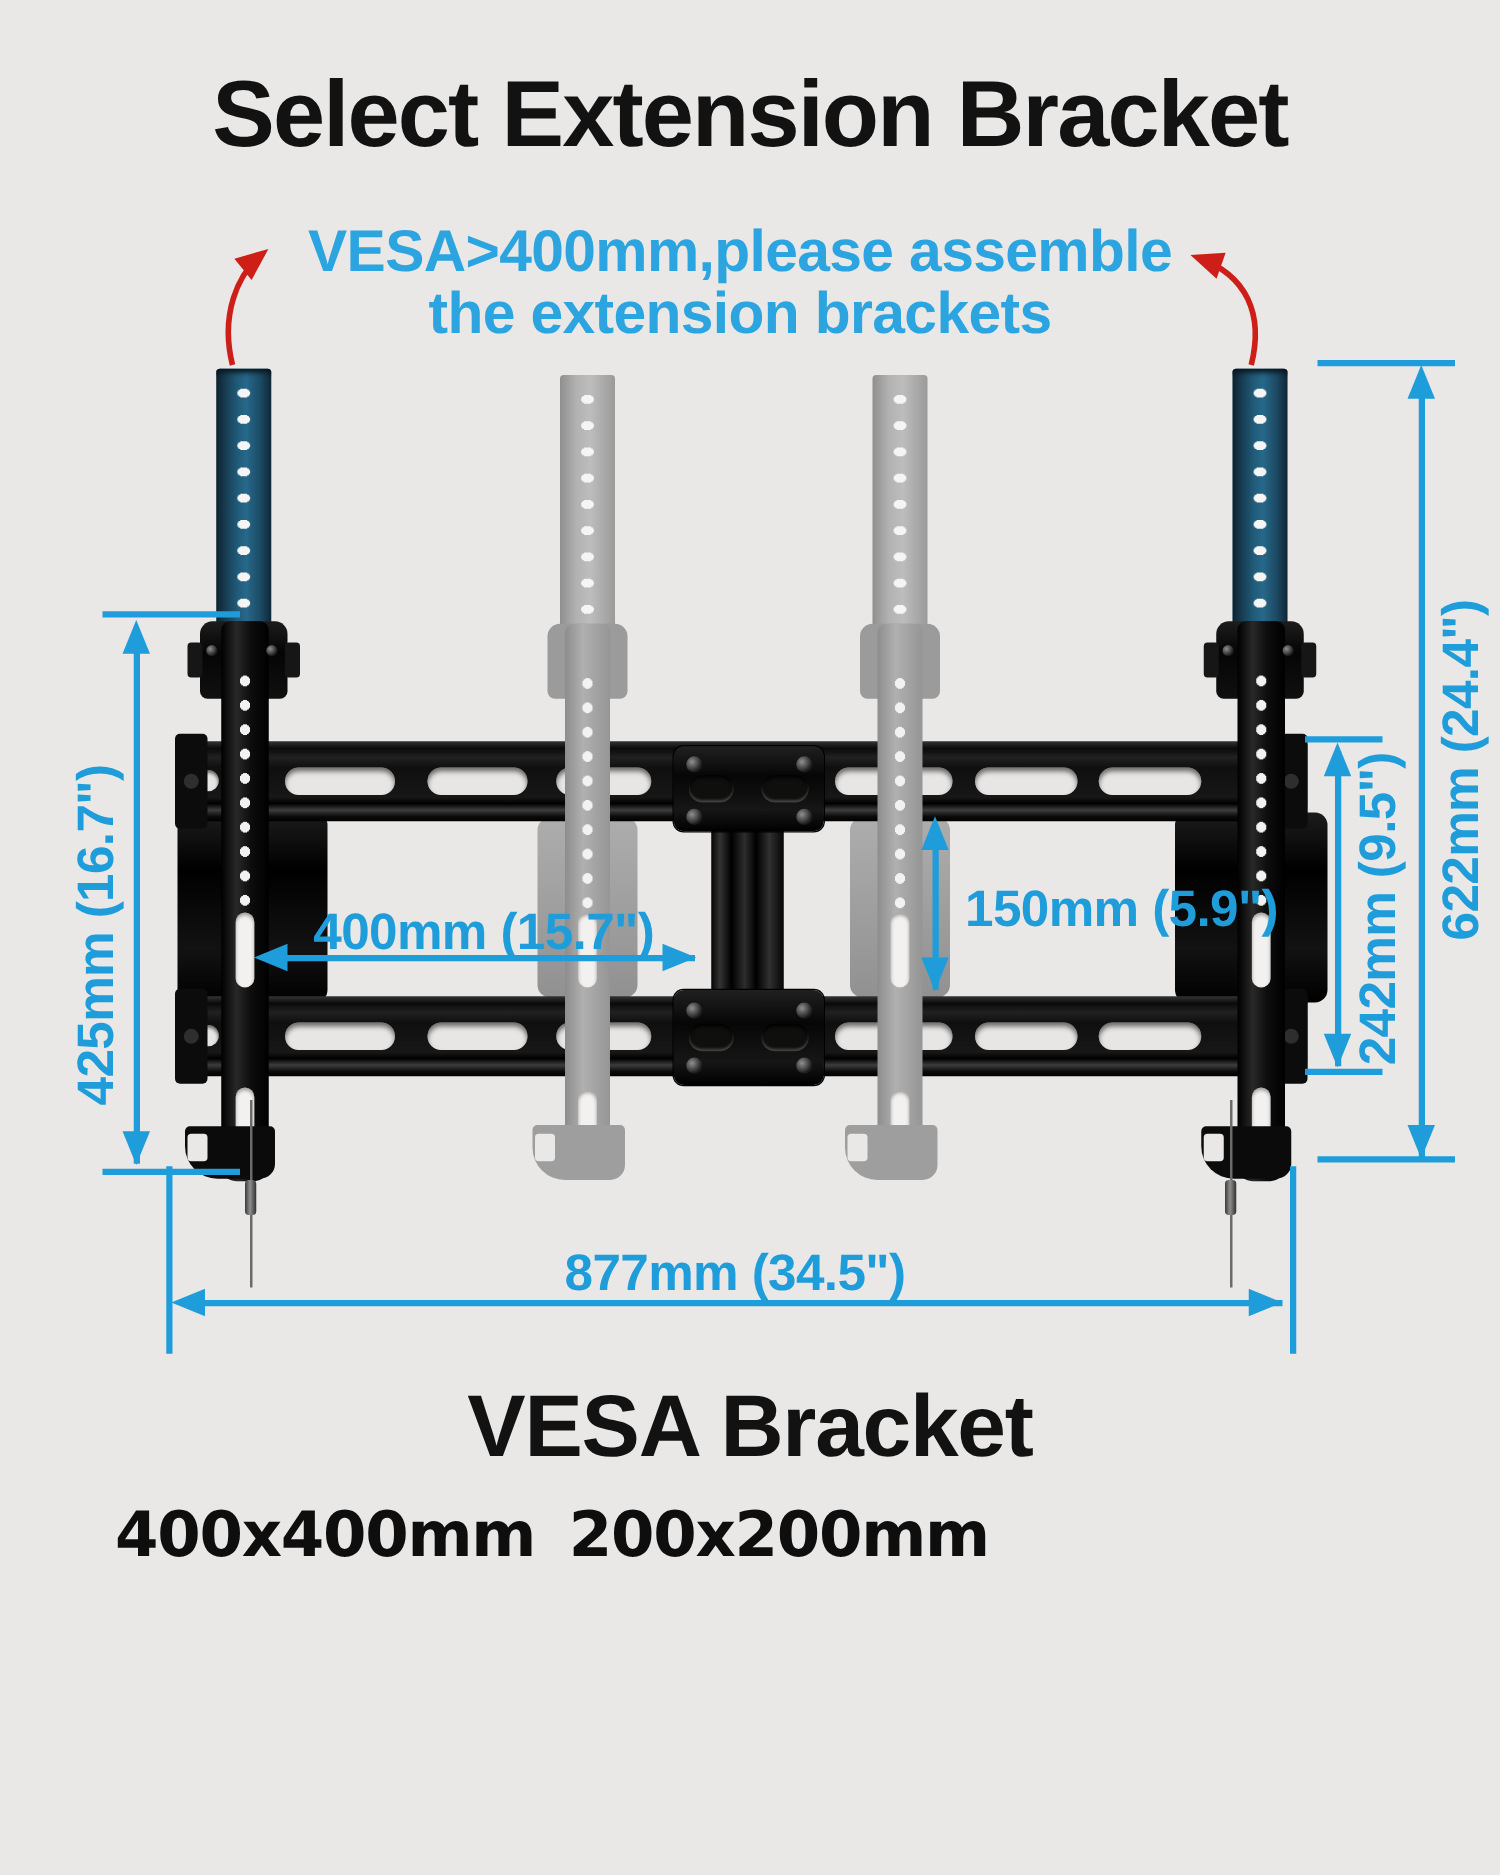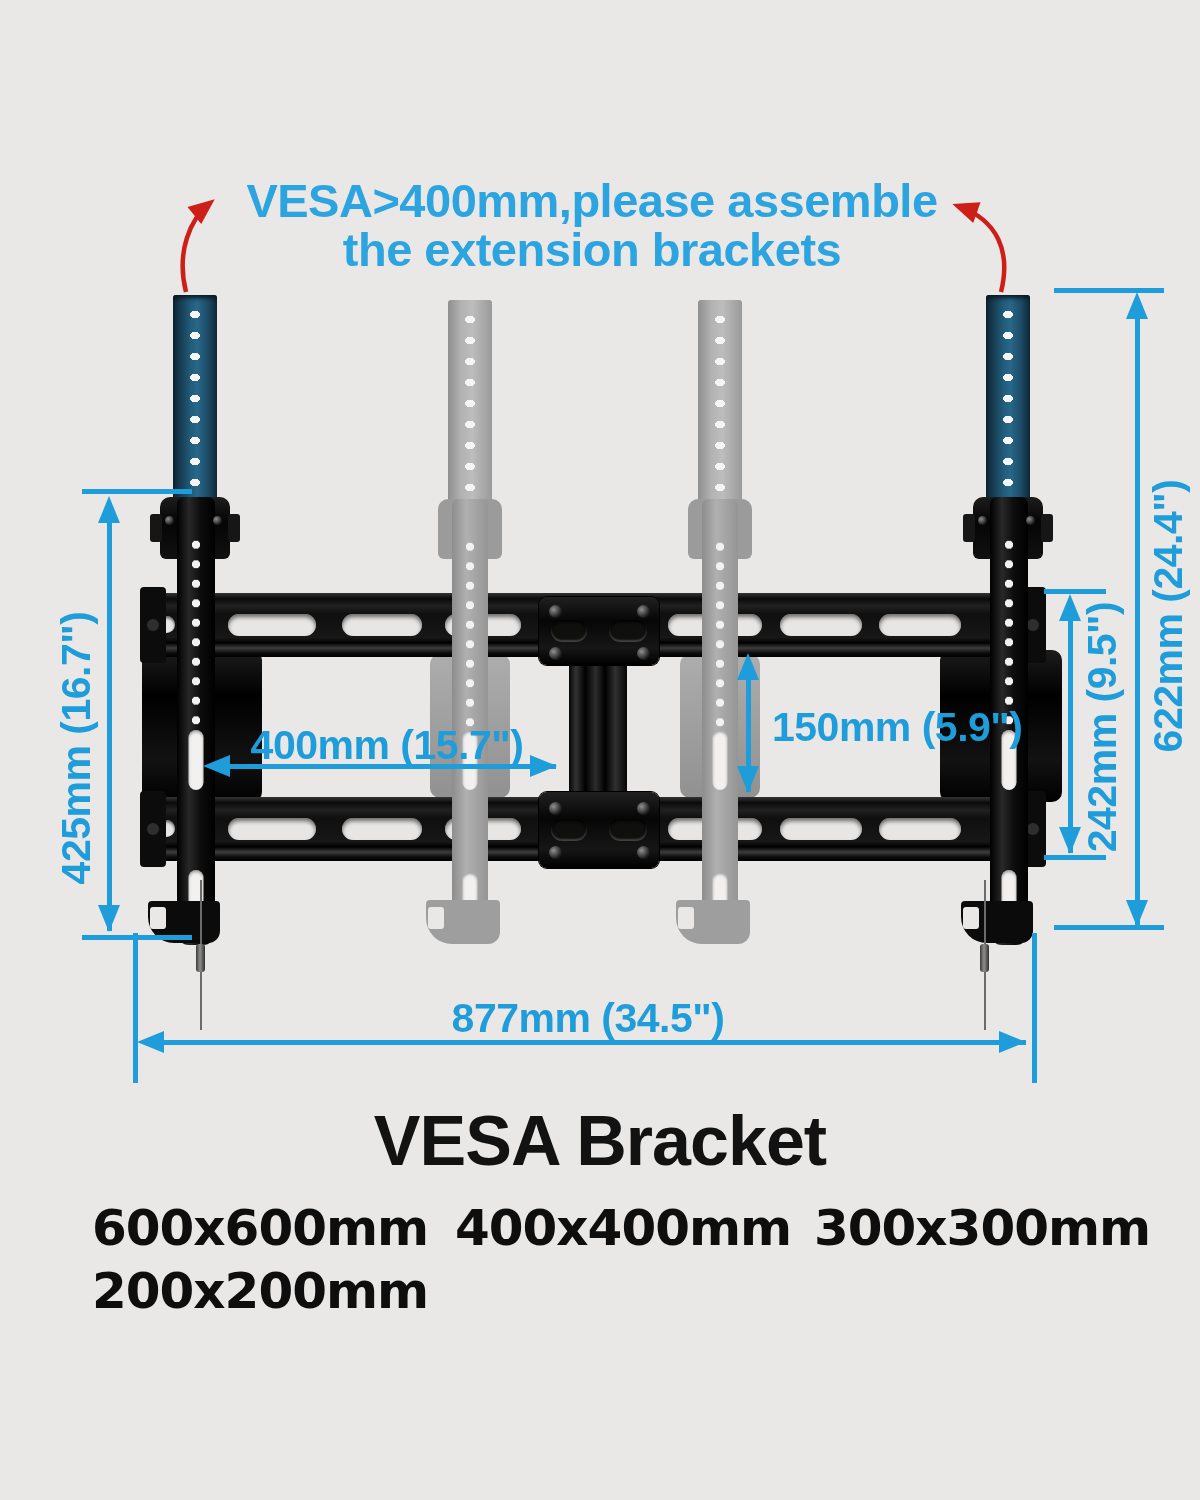--- a/index.html
+++ b/index.html
@@ -74,20 +74,21 @@
           white-space:nowrap;line-height:46px;}
   .rot{width:320px;text-align:center;transform:rotate(-90deg);}
   .ctr{text-align:center;}
   .red-arrows{position:absolute;left:0;top:0;pointer-events:none;}
 </style>
 </head>
 <body>
 
 <div class="canvas">
 
+  <h1 class="title">Select Extension Bracket</h1>
 
   <div class="subtitle">
     <div>VESA&gt;400mm,please assemble</div>
     <div>the extension brackets</div>
   </div>
 
   <svg class="red-arrows" width="1200" height="340" viewBox="0 0 1200 340">
     <defs>
       <marker id="rh" markerUnits="userSpaceOnUse" markerWidth="30" markerHeight="26" refX="22" refY="13" orient="auto">
         <path d="M2,2 L28,13 L2,24 Z" fill="#ce1e18"></path>
@@ -241,27 +242,25 @@
     <div class="tri right" style="left:999px;top:1031px;"></div>
     <div class="dlabel ctr" style="left:338px;top:995px;width:500px;">877mm (34.5")</div>
   </div>
 
   <h2 class="vesa-heading">VESA Bracket</h2>
 
   <div class="vesa-grid">
 
 
 
-      <div class="vesa-item">600x600mm</div>
 
 
 
       <div class="vesa-item">400x400mm</div>
 
 
 
-      <div class="vesa-item">300x300mm</div>
 
 
       <div class="vesa-item">200x200mm</div>
     </div>
 
 </div>
 
 </body></html>

